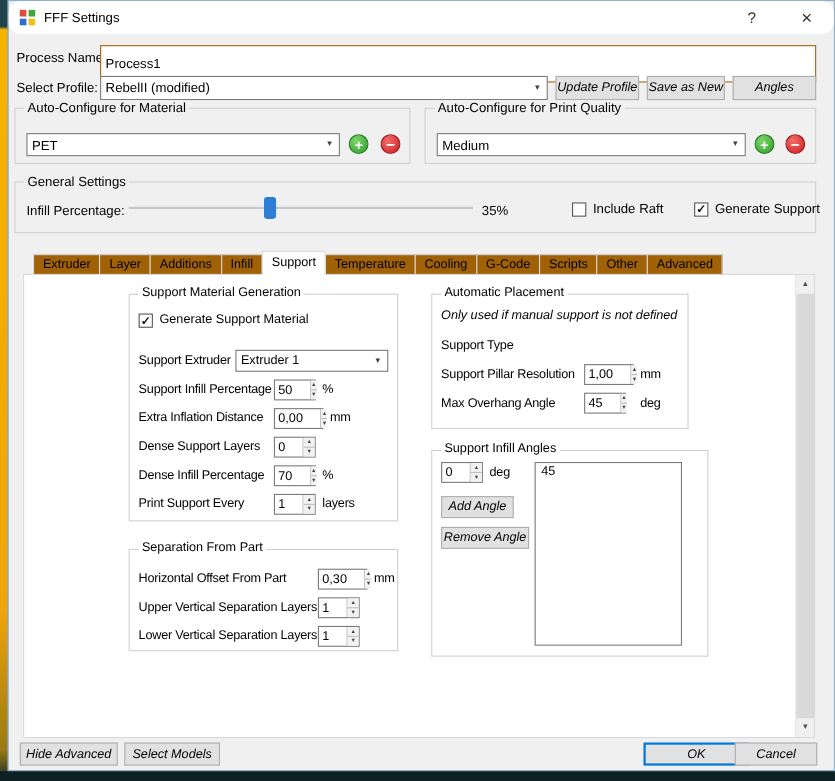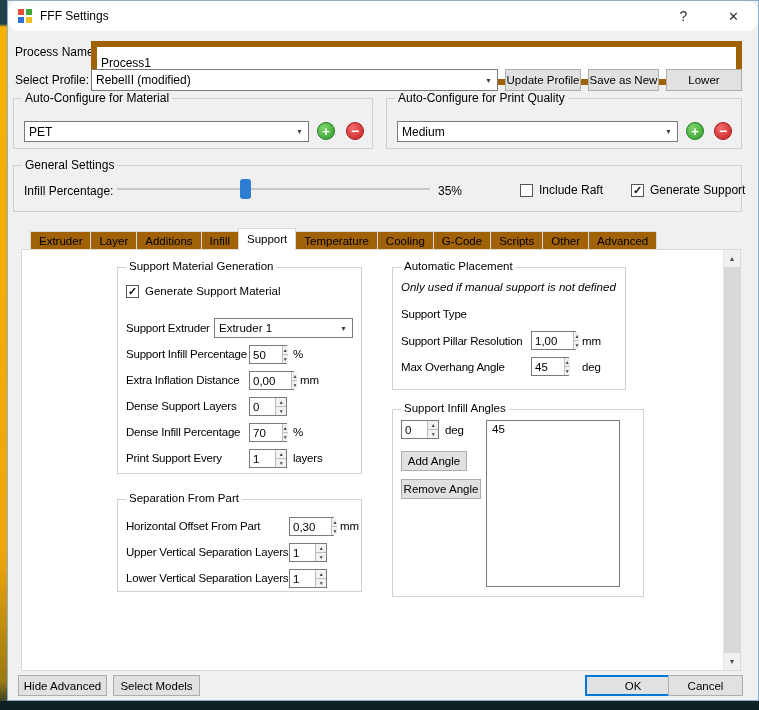--- a/index.html
+++ b/index.html
@@ -20,27 +20,27 @@
   }
   .titlebar { position:absolute; left:0; top:0; right:0; height:30px; background:#ffffff;border-radius:11px; }
   .app-icon { position:absolute; left:9px; top:7px; width:16px; height:16px; }
   .win-title { position:absolute; left:32px; top:8px; white-space:nowrap; }
   .tb-btn { position:absolute; top:0; width:45px; height:30px; display:flex; align-items:center; justify-content:center; color:#333; cursor:default; }
   .tb-help { right:52px; font-size:14px; }
   .tb-close { right:2px; font-size:13px; }
 
   .lbl { position:absolute; height:14px; line-height:14px; white-space:nowrap; }
   .textinput {
-    position:absolute; background:#fff; border:6px solid #a16207; padding:16px 4px;
+    position:absolute; background:#fff; border:1px solid #a16207; padding:16px 4px;
     font:12px "Liberation Sans", sans-serif; color:#000;
   }
   .btn {
     position:absolute; background:#e1e1e1; border:1px solid #adadad;
     display:flex; align-items:center; justify-content:center;
-    font-size:11.5px; white-space:nowrap;
+    font-size:11.5px; white-space:nowrap;font-style:italic;
   }
   .btn.focused { border:2px solid #0078d7; }
 
   .groupbox { position:absolute; border:1px solid #d0d0d0; }
   .gb-title { position:absolute; top:-8px; left:8px; padding:0 3px; white-space:nowrap; }
   .on-gray > .gb-title { background:#f0f0f0; }
   .on-white > .gb-title { background:#ffffff; }
 
   .combo { position:absolute; background:#fff; border:1px solid #7a7a7a; display:flex; align-items:center; }
   .combo-text { flex:1; padding-left:4px; white-space:nowrap; overflow:hidden; }
@@ -117,21 +117,21 @@
   <span class="lbl" style="left:7px;top:44px">Process Name:</span>
   <input class="textinput" style="left: 83px; top: 40px; width: 651px; height: 22px;" value="Process1">
 
   <span class="lbl" style="left:7px;top:72px">Select Profile:</span>
   <div class="combo" style="left:83px;top:68px;width:407px;height:22px">
     <span class="combo-text">RebelII (modified)</span>
     <span class="combo-arrow">▼</span>
   </div>
   <div class="btn" style="left:497px;top:68px;width:76px;height:22px">Update Profile</div>
   <div class="btn" style="left:580px;top:68px;width:71px;height:22px">Save as New</div>
-  <div class="btn" style="left:658px;top:68px;width:76px;height:22px">Lower</div>
+  <div class="btn" style="left:658px;top:68px;width:76px;height:22px">Angles</div>
 
   <div class="groupbox on-gray" style="left:5px;top:97px;width:360px;height:51px">
     <span class="gb-title">Auto-Configure for Material</span>
     <div class="combo" style="left:10px;top:22px;width:285px;height:21px">
       <span class="combo-text">PET</span>
       <span class="combo-arrow">▼</span>
     </div>
     <div class="circle-btn circle-green" style="left:303px;top:23px">
         <span>+</span>
       </div>

